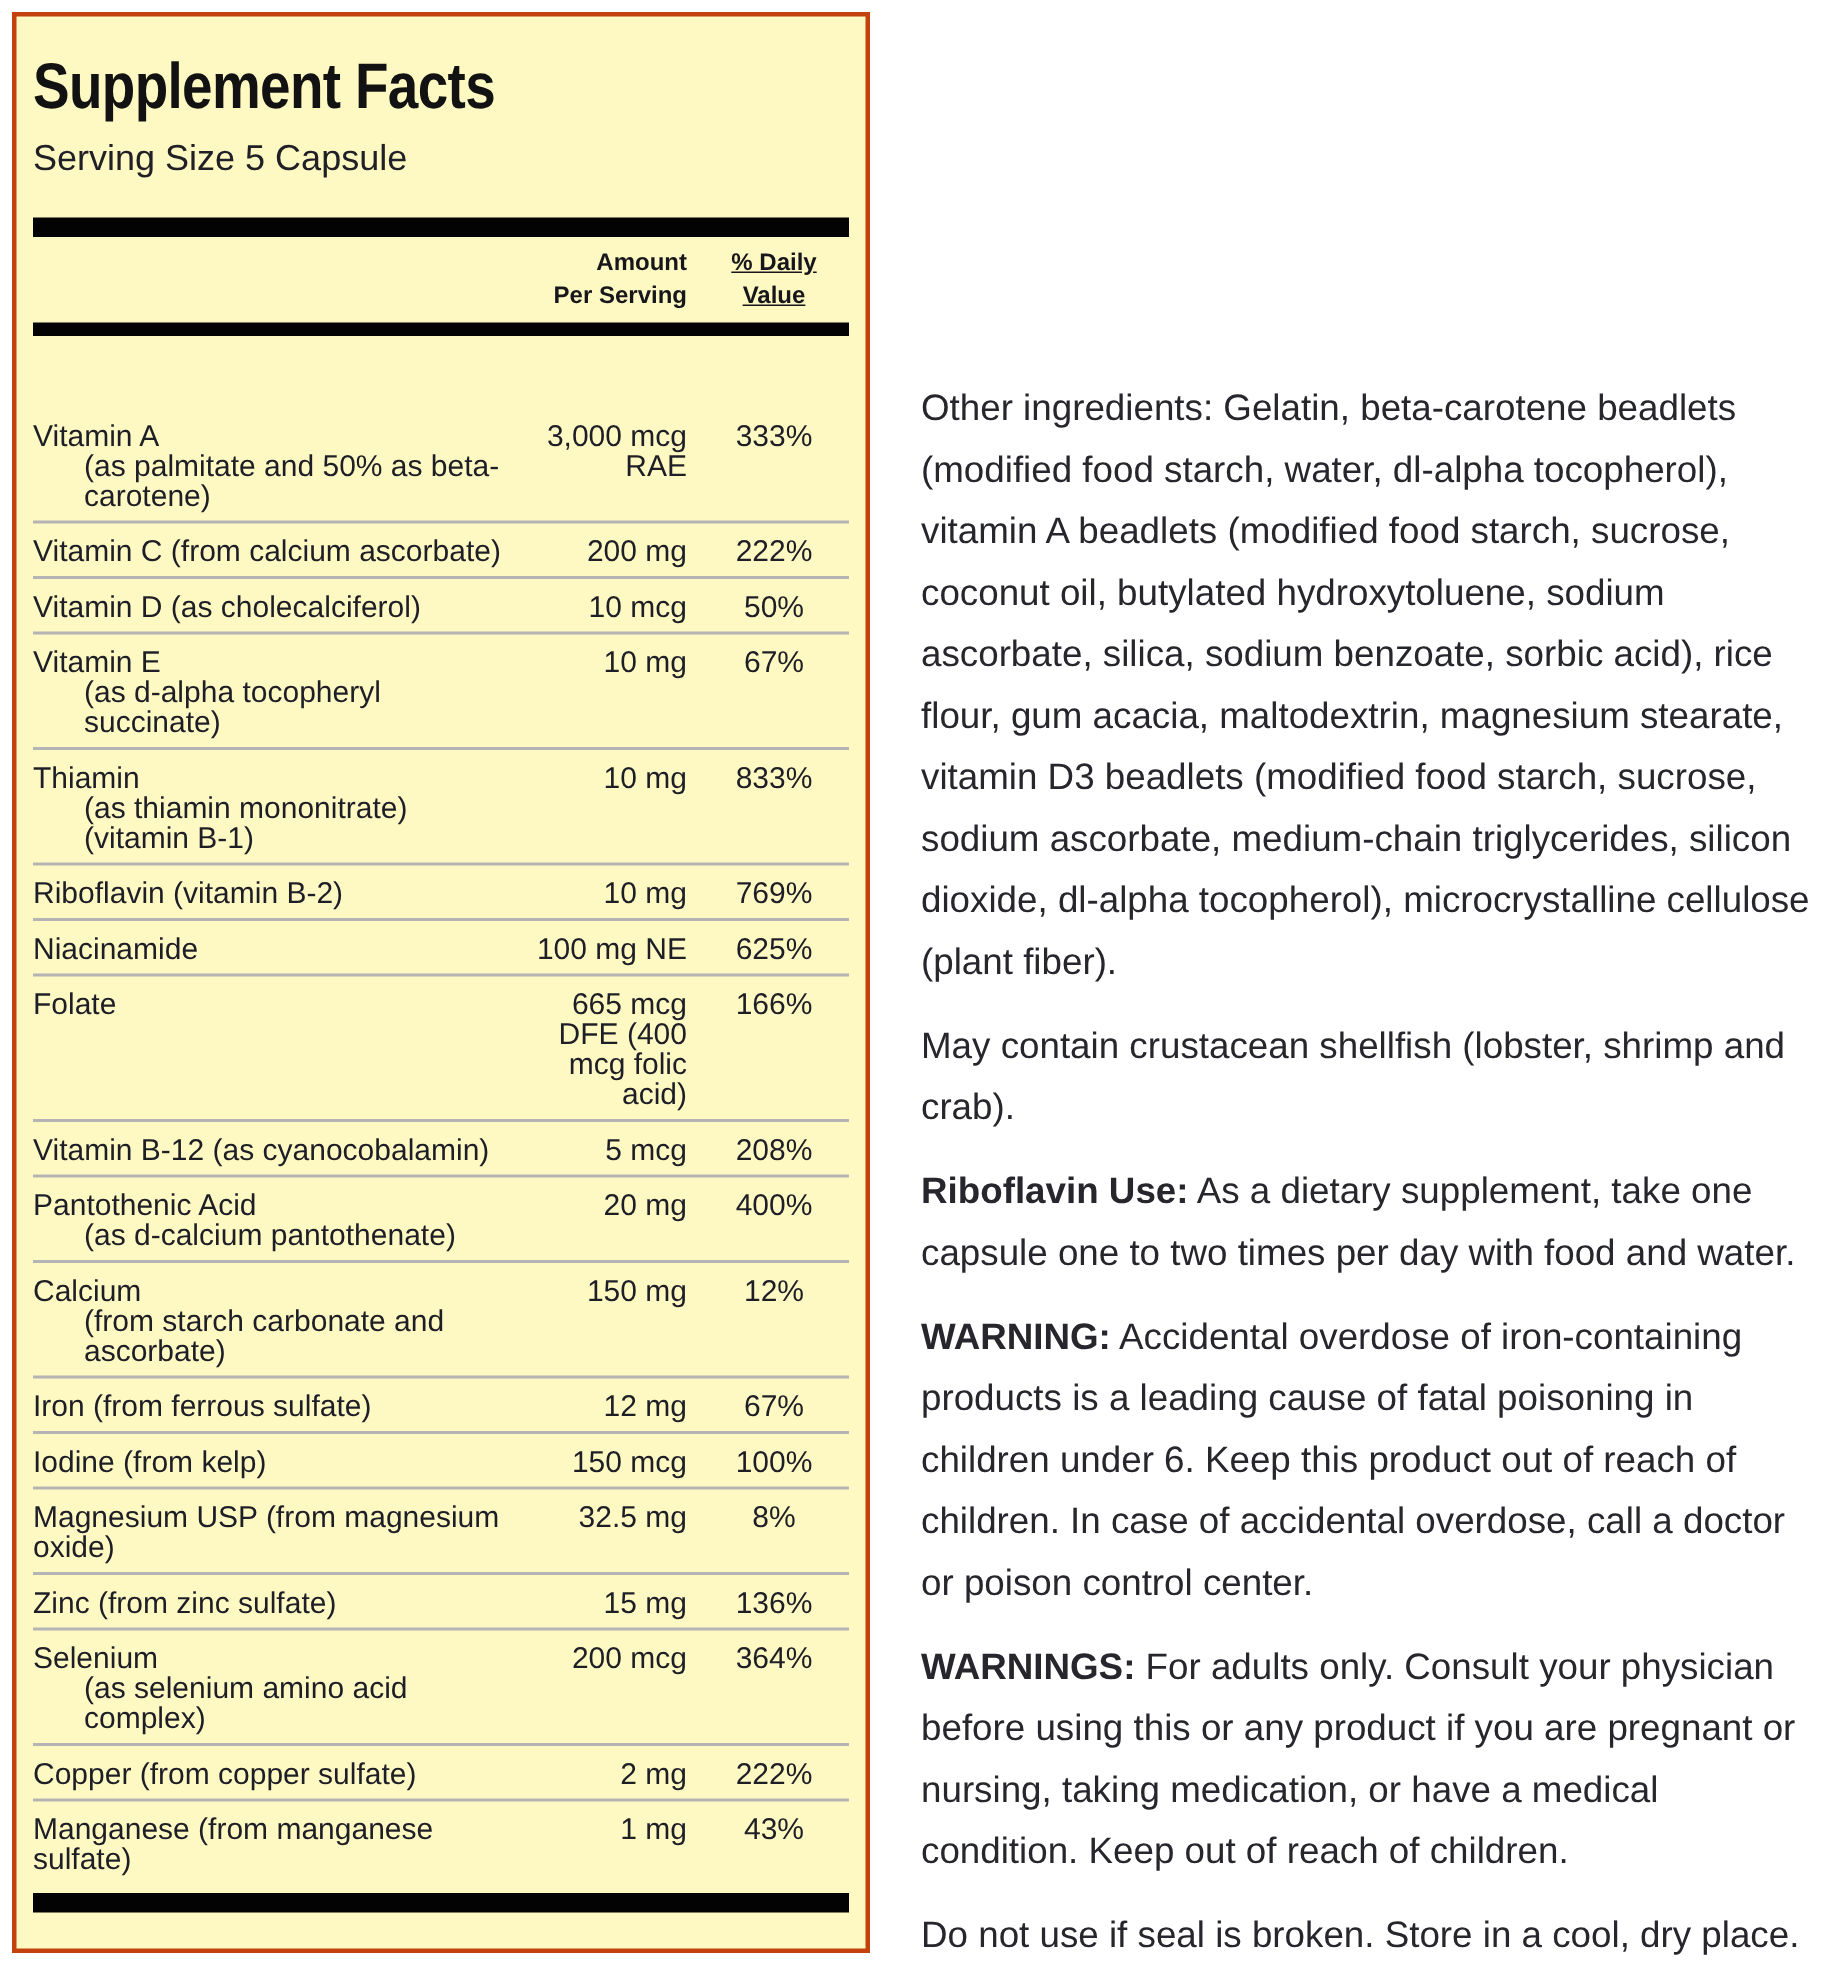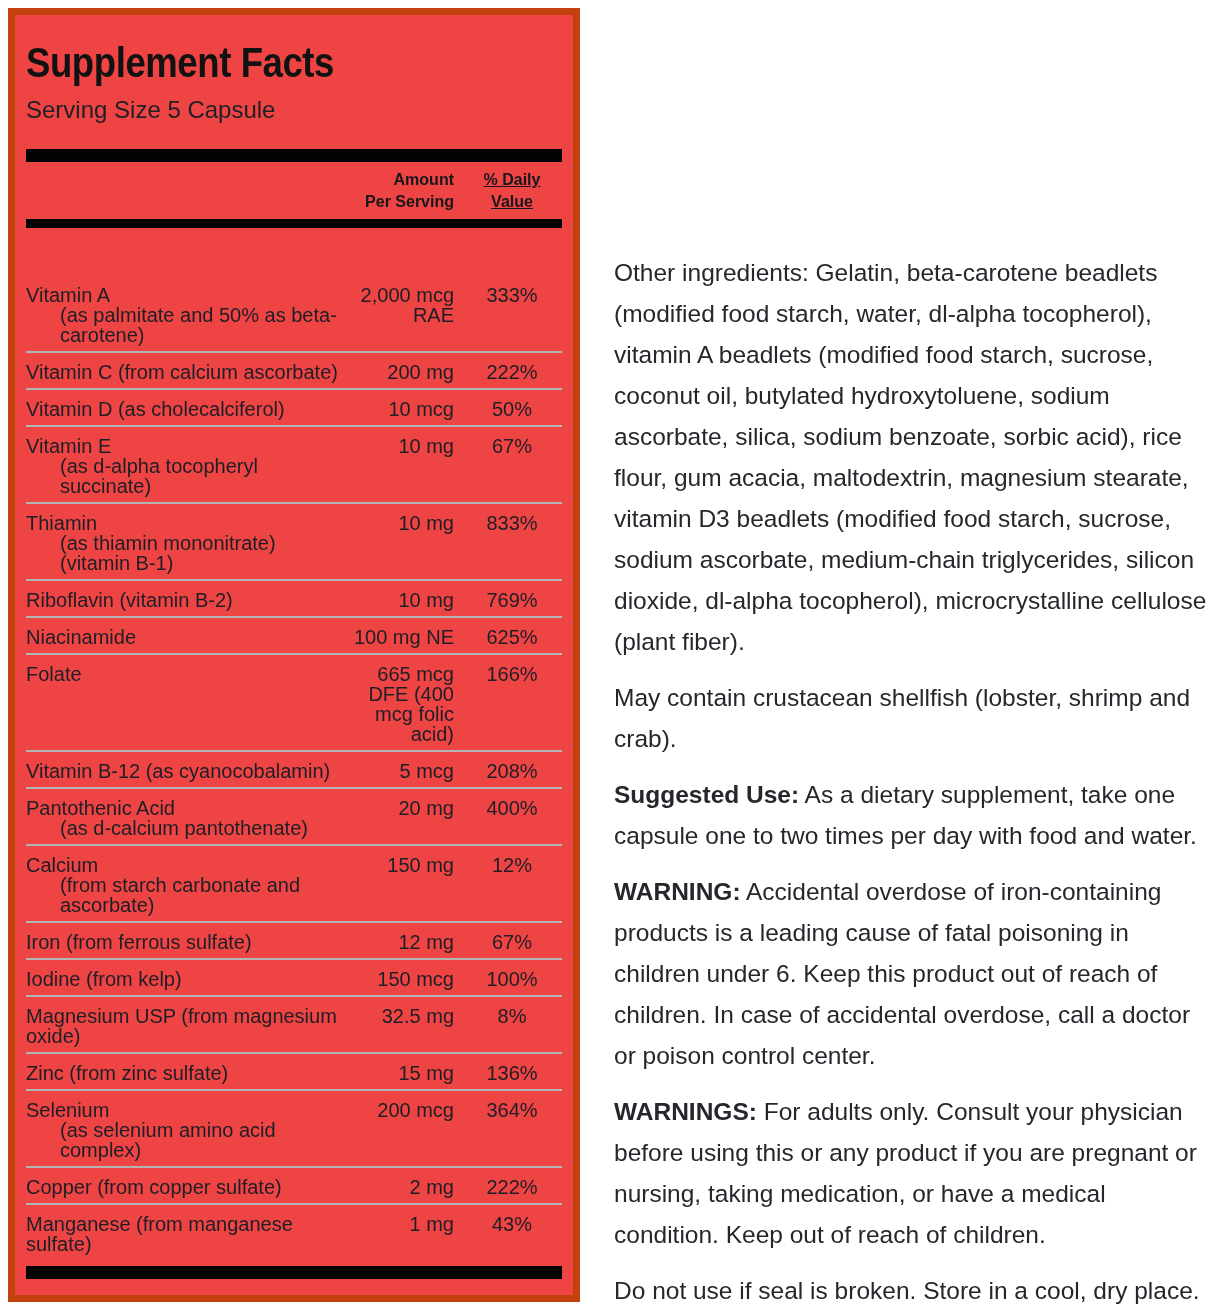--- a/index.html
+++ b/index.html
@@ -3,21 +3,21 @@
 <meta charset="utf-8">
 <style>
   html,body { margin:0; padding:0; }
   body {
     width:1216px; height:1307px; position:relative; overflow:hidden;
     background:#ffffff; font-family:"Liberation Sans", sans-serif; color:#1e1e24;
   }
   
   .panel {
     position:absolute; left:8px; top:8px; width:572px; height:1294px;
-    box-sizing:border-box; border:7px solid #c2410c; background:#ef4444;
+    box-sizing:border-box; border:3px solid #c2410c; background:#fef9c3;
     padding:24px 11px 0 11px;
   }
   .title {
     font-size:43px; font-weight:bold; line-height:46px; letter-spacing:-0.5px;
     white-space:nowrap; transform:scaleX(0.85); transform-origin:left center; color:#121212;
   }
   .serving { font-size:24px; line-height:24px; margin-top:13px; color:#202026; }
   .bar { background:#030303; }
   .bar-top { height:13px; margin-top:27px; }
   .bar-mid { height:9px; }
@@ -63,21 +63,21 @@
 Value</div>
   </div>
   <div class="bar bar-mid"></div>
   <div id="rows">
   <div class="row">
     <div class="cell name">
           <div class="nline">Vitamin A</div>
           <div class="nline ind">(as palmitate and 50% as beta-</div>
           <div class="nline ind">carotene)</div>
         </div>
-    <div class="cell amount">2,000 mcg
+    <div class="cell amount">3,000 mcg
 RAE</div>
     <div class="cell dv">333%</div>
   </div>
 
   <div class="row">
     <div class="cell name">
           <div class="nline">Vitamin C (from calcium ascorbate)</div>
         </div>
     <div class="cell amount">200 mg</div>
     <div class="cell dv">222%</div>
@@ -237,21 +237,21 @@
 ascorbate, silica, sodium benzoate, sorbic acid), rice
 flour, gum acacia, maltodextrin, magnesium stearate,
 vitamin D3 beadlets (modified food starch, sucrose,
 sodium ascorbate, medium-chain triglycerides, silicon
 dioxide, dl-alpha tocopherol), microcrystalline cellulose
 (plant fiber).</span></p>
 
   <p class="para"><span class="ptext">May contain crustacean shellfish (lobster, shrimp and
 crab).</span></p>
 
-  <p class="para"><strong class="lead">Suggested Use:</strong><span class="ptext"> As a dietary supplement, take one
+  <p class="para"><strong class="lead">Riboflavin Use:</strong><span class="ptext"> As a dietary supplement, take one
 capsule one to two times per day with food and water.</span></p>
 
   <p class="para"><strong class="lead">WARNING:</strong><span class="ptext"> Accidental overdose of iron-containing
 products is a leading cause of fatal poisoning in
 children under 6. Keep this product out of reach of
 children. In case of accidental overdose, call a doctor
 or poison control center.</span></p>
 
   <p class="para"><strong class="lead">WARNINGS:</strong><span class="ptext"> For adults only. Consult your physician
 before using this or any product if you are pregnant or

